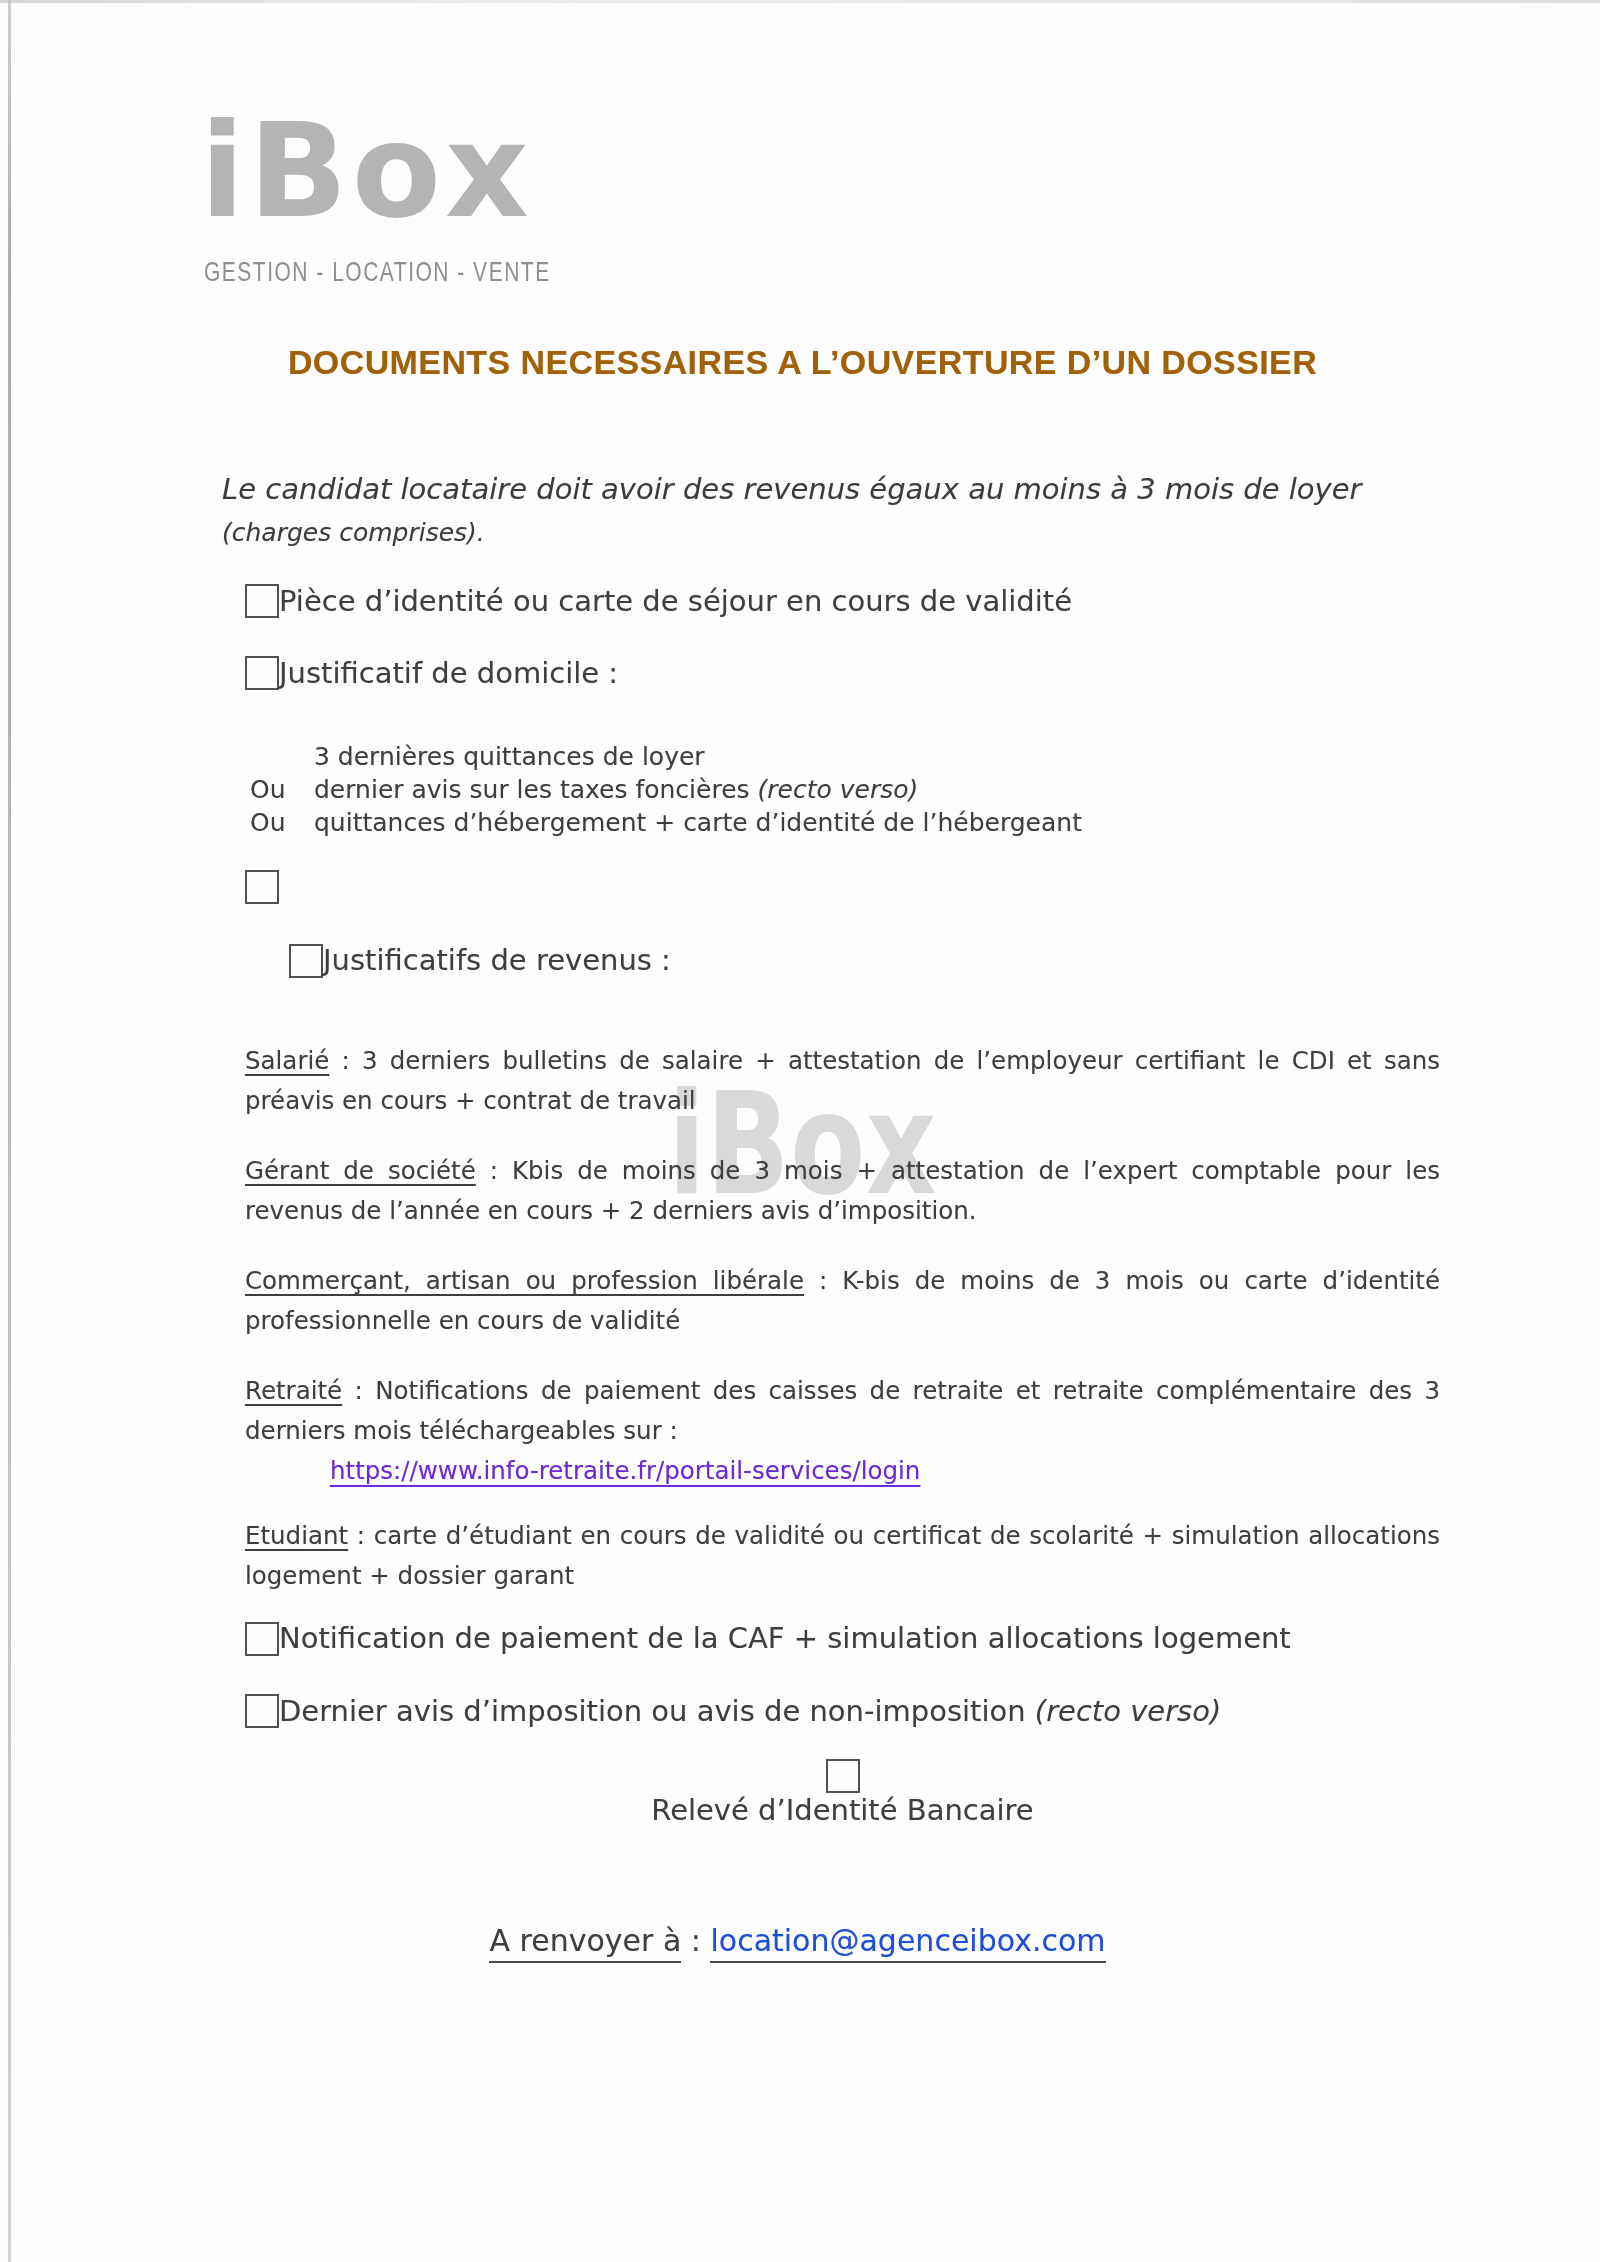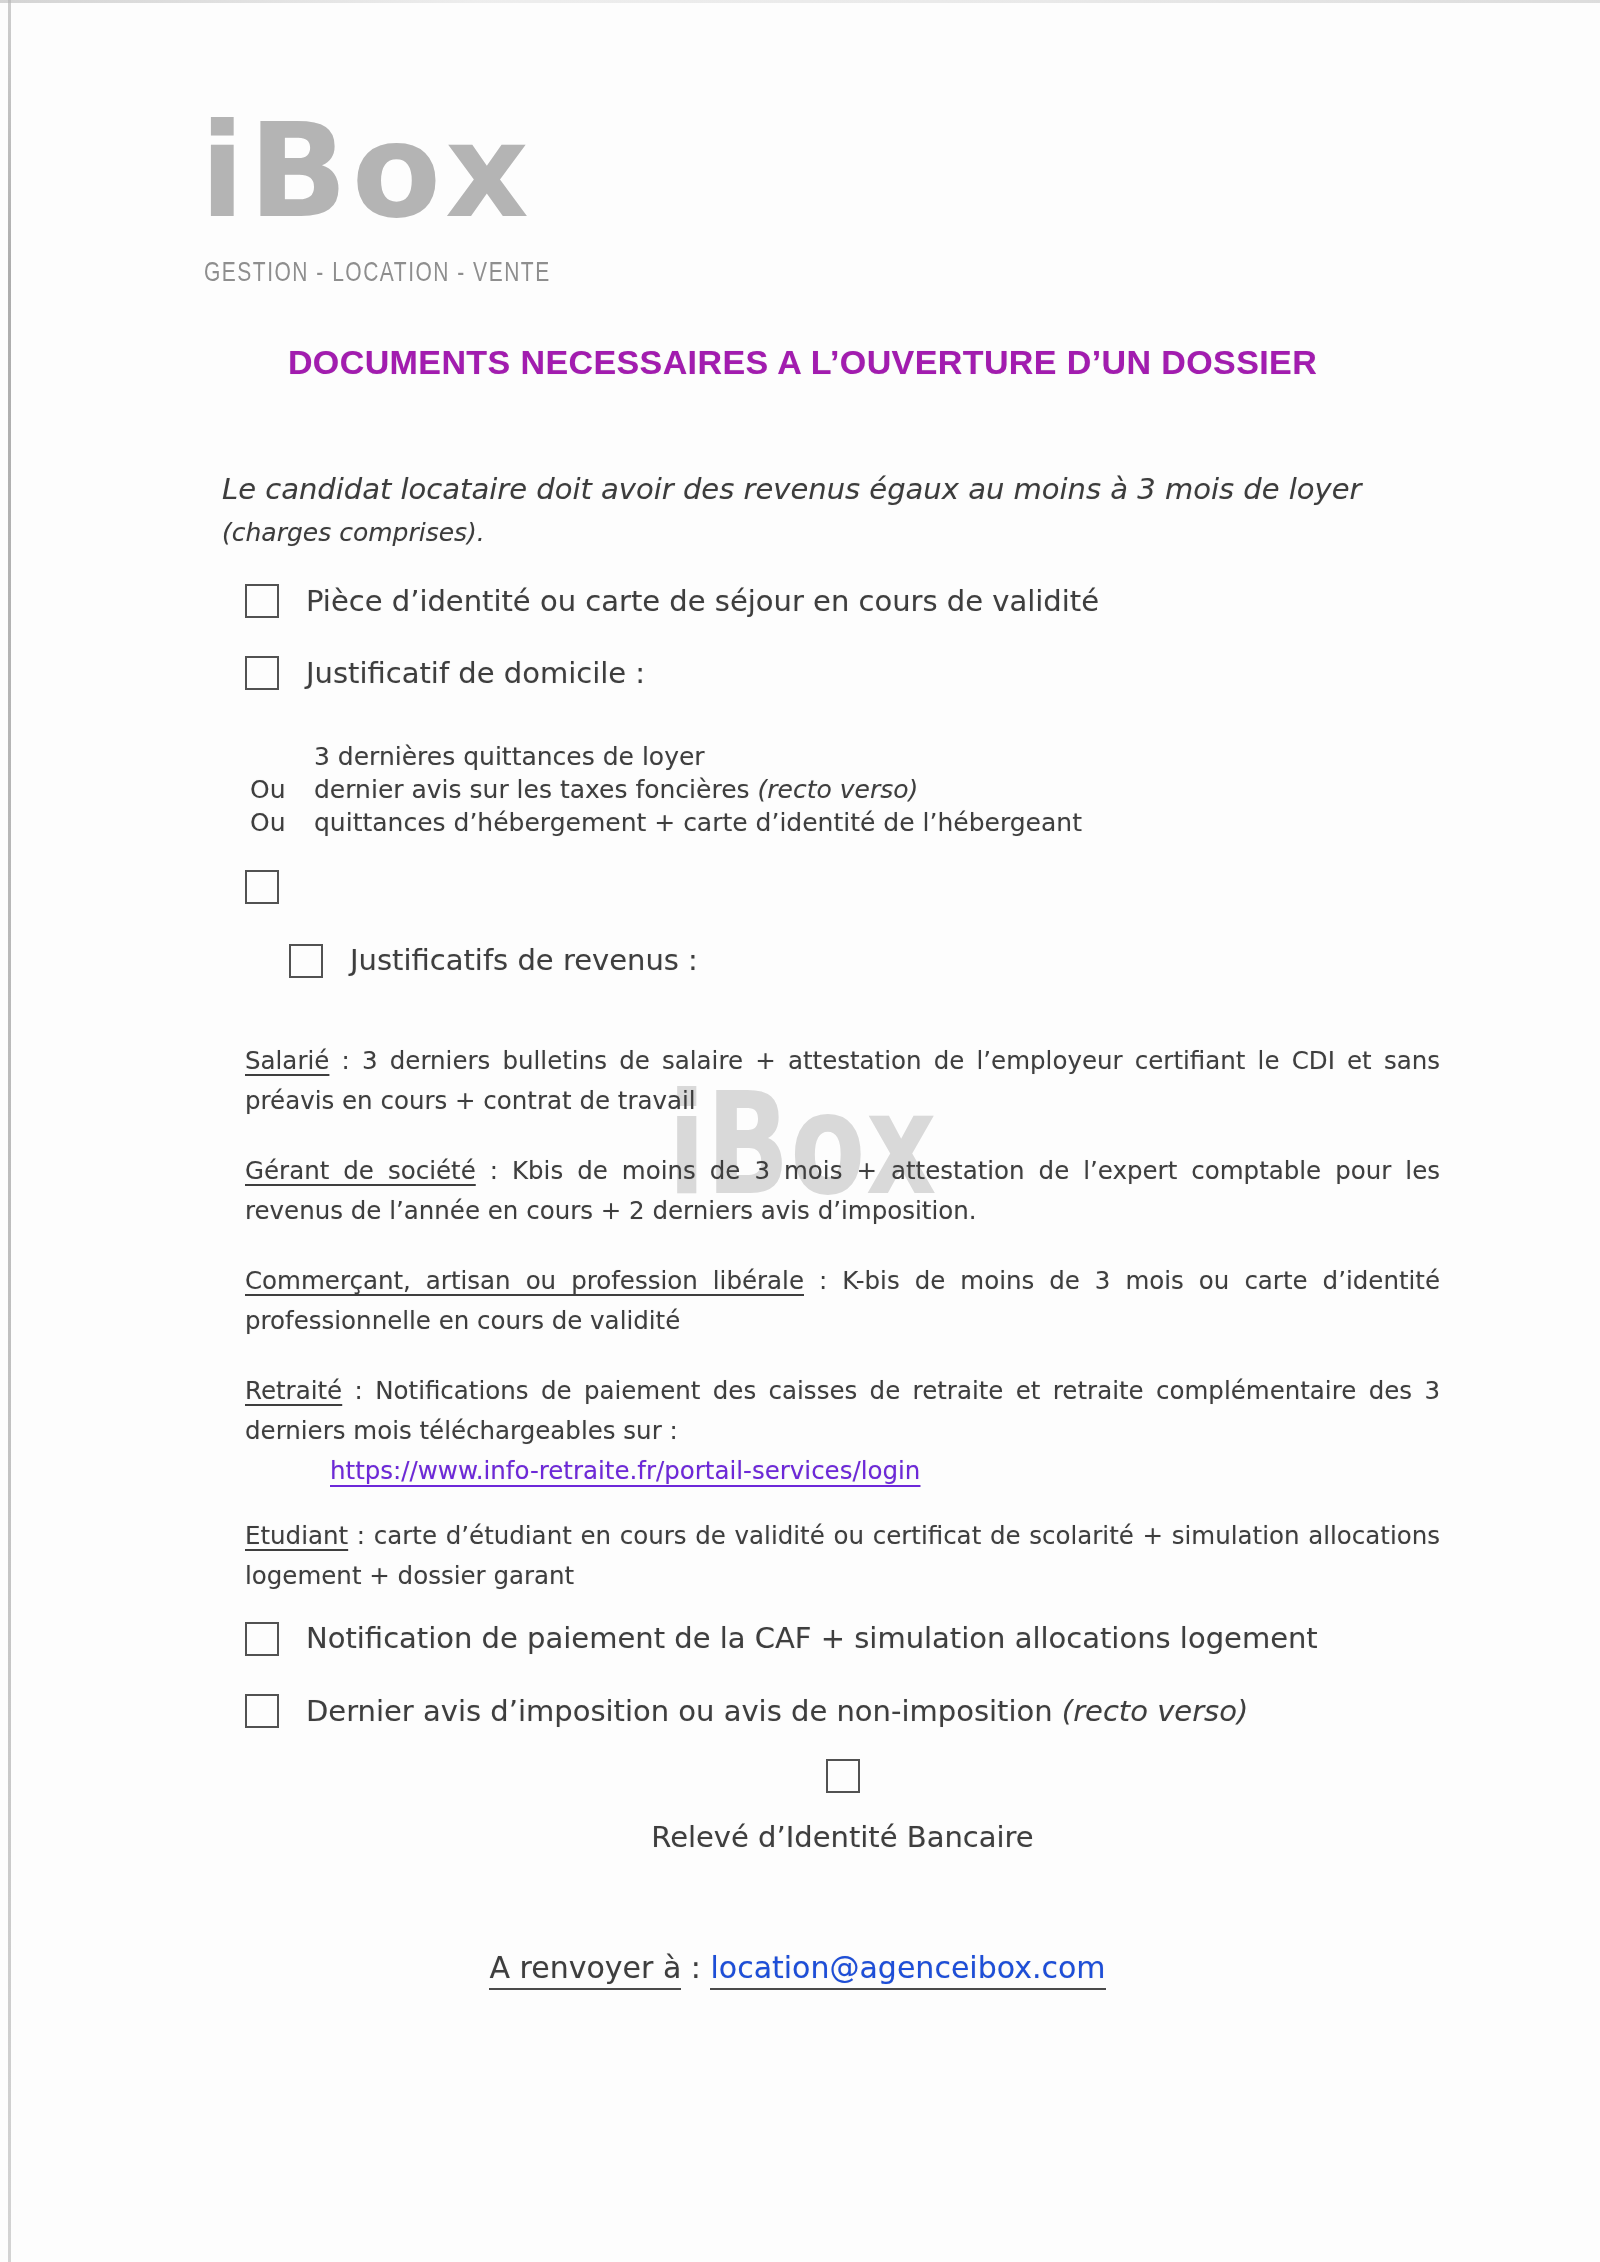--- a/index.html
+++ b/index.html
@@ -27,27 +27,27 @@
   
   .logo{margin-top:106px;margin-left:-45px;}
   .logo-brand{font-weight:bold;font-size:130px;line-height:1;color:#b4b4b4;
     letter-spacing:4px;text-shadow:none;}
   .logo-tagline{margin-top:22px;margin-left:4px;font-size:28px;line-height:1;color:#8e8e8e;
     letter-spacing:2px;transform:scaleX(0.75);transform-origin:left top;white-space:nowrap;
     font-family:"Liberation Sans",sans-serif;text-shadow:none;}
   
   .doc-title{margin-top:56px;margin-left:-80px;text-align:center;
     font-family:"Liberation Sans",sans-serif;font-weight:bold;font-size:34px;
-    line-height:1.2;color:#a21caf;letter-spacing:.4px;white-space:nowrap;}
+    line-height:1.2;color:#a16207;letter-spacing:.4px;white-space:nowrap;}
   
   .intro{margin-top:85px;margin-left:-23px;width:1150px;
     font-style:italic;font-size:29px;line-height:1.45;color:#3c3c3c;}
   .intro-note{font-size:25px;}
   
-  .check-row{display:flex;align-items:center;gap:27px;font-size:29px;line-height:1.2;}
+  .check-row{display:flex;align-items:center;font-size:29px;line-height:1.2;}
   .checkbox{flex:0 0 auto;width:30px;height:30px;border:2px solid #525252;background:transparent;}
   .mt-row1{margin-top:32px;} .mt-row2{margin-top:37px;}
   .mt-row3{margin-top:31px;} .mt-row4{margin-top:39px;padding-left:44px;}
   .mt-row5{margin-top:25px;} .mt-row6{margin-top:38px;} .mt-row7{margin-top:30px;flex-direction:column;}
   
   .sublist{margin-top:50px;margin-left:5px;font-size:25px;}
   .subrow{display:flex;line-height:33px;}
   .subprefix{flex:0 0 64px;}
   
   .section{margin-top:30px;width:1195px;font-size:24.5px;line-height:40px;text-align:justify;}

